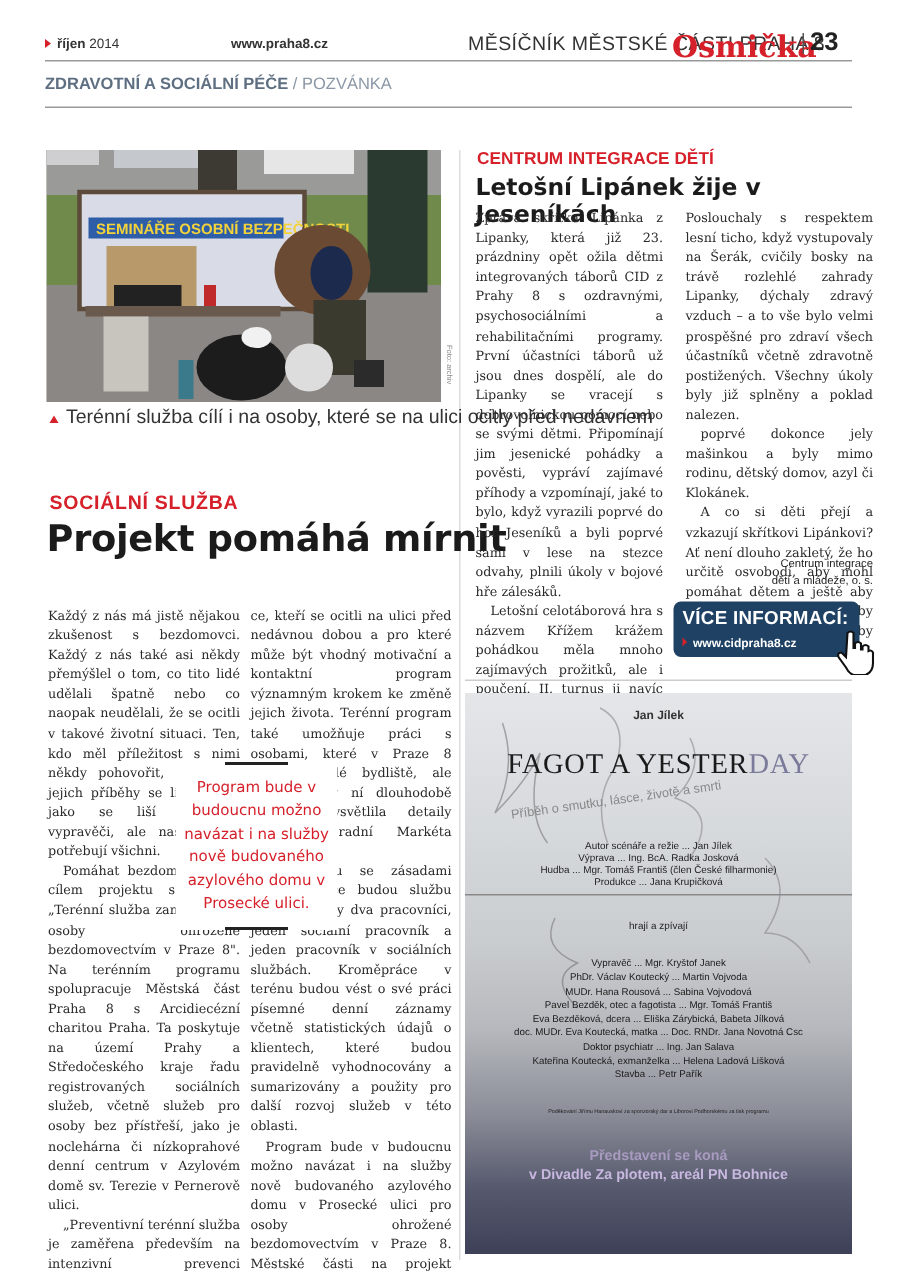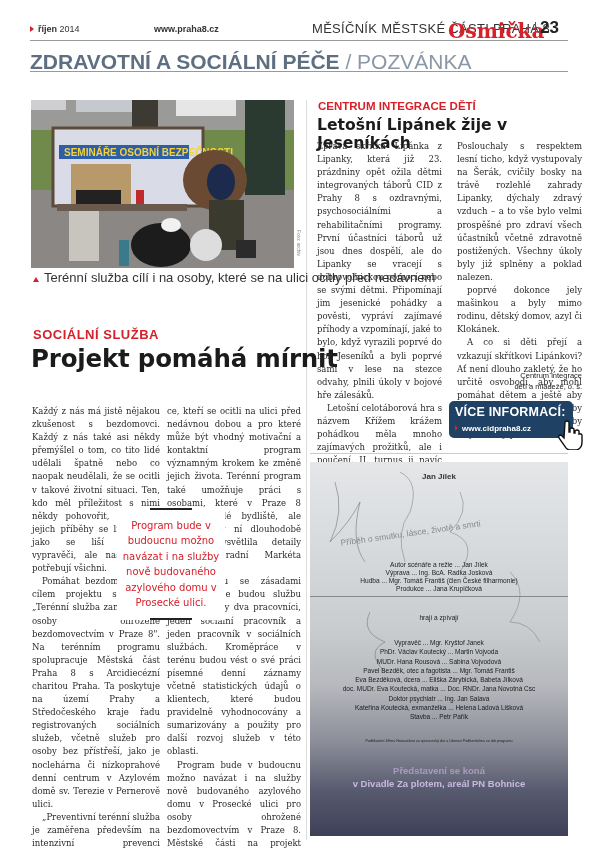--- a/index.html
+++ b/index.html
@@ -8,21 +8,21 @@
   .topbar{left:30px;top:21px;width:535px;height:18px;font-family:"Liberation Sans",sans-serif;}
   .topbar .date{left:0;top:3px;font-size:9px;color:#333;}
   .topbar .date b{font-weight:bold;}
   .topbar .arrow{display:inline-block;width:0;height:0;border-left:4px solid #d6202a;border-top:3px solid transparent;border-bottom:3px solid transparent;margin-right:4px;}
   .topbar .url{left:124px;top:3px;font-size:9px;font-weight:bold;color:#333;}
   .topbar .mag{left:282px;top:0px;font-size:13px;color:#333;letter-spacing:0.3px;}
   .topbar .brand{left:418px;top:-2px;font-size:20px;font-weight:bold;color:#d6202a;font-family:"DejaVu Serif",serif;}
   .topbar .sep{left:505px;top:1px;width:1px;height:14px;background:#555;}
   .topbar .page{left:510px;top:-3px;font-size:17px;font-weight:bold;color:#222;}
   .rule1{left:30px;top:40px;width:538px;height:1px;background:#999;}
-  .section{left:30px;top:50px;font-family:"Liberation Sans",sans-serif;font-size:21px;color:#5f6f82;}
+  .section{left:30px;top:50px;font-family:"Liberation Sans",sans-serif;font-size:11px;color:#5f6f82;}
   .section b{font-weight:bold;}
   .section span.sub{font-weight:normal;color:#8a97a6;}
   .rule2{left:30px;top:71px;width:538px;height:1px;background:#999;}
 
   .photo1{left:31px;top:100px;width:263px;height:168px;overflow:hidden;background:#8d8a82;}
   .credit{left:296px;top:230px;font-size:5px;color:#888;writing-mode:vertical-rl;font-family:"Liberation Sans",sans-serif;}
   .vline{left:306px;top:100px;width:1px;height:740px;background:#ddd;}
   .caption{left:33px;top:270px;font-family:"Liberation Sans",sans-serif;font-size:13px;color:#333;}
   .caption .tri{display:inline-block;width:0;height:0;border-bottom:5px solid #d6202a;border-left:3px solid transparent;border-right:3px solid transparent;margin-right:5px;}
   .kicker{left:33px;top:327px;font-family:"Liberation Sans",sans-serif;font-weight:bold;font-size:13px;color:#d6202a;letter-spacing:0.5px;}
@@ -162,20 +162,21 @@
 
 <div class="abs poster">
   <svg style="position:absolute;left:0;top:0;" width="258" height="374" viewBox="0 0 258 374">
     <path d="M25 20 q10 30 -5 60 q20 -20 30 -40 q-10 40 5 60" stroke="#777" stroke-width="1" fill="none" opacity="0.6"></path>
     <path d="M90 10 q20 10 10 40 q-15 20 -5 50" stroke="#777" stroke-width="1" fill="none" opacity="0.5"></path>
     <path d="M150 30 q10 20 -10 40 q30 10 10 40" stroke="#777" stroke-width="1" fill="none" opacity="0.5"></path>
     <path d="M200 110 q20 20 0 50 q20 0 30 20" stroke="#777" stroke-width="1" fill="none" opacity="0.5"></path>
     <path d="M60 150 q-10 20 15 30 q-20 10 0 30" stroke="#666" stroke-width="1" fill="none" opacity="0.5"></path>
   </svg>
   <div class="p-author">Jan Jílek</div>
+  <div class="p-title"><span style="color:#1a1a1a">FAGOT A YESTER</span><span>DAY</span></div>
   <div class="p-sub">Příběh o smutku, lásce, životě a smrti</div>
   <div class="p-credits">
     <div>Autor scénáře a režie ... Jan Jílek</div>
     <div>Výprava ... Ing. BcA. Radka Josková</div>
     <div>Hudba ... Mgr. Tomáš Františ (člen České filharmonie)</div>
     <div>Produkce ... Jana Krupičková</div>
   </div>
   <div class="p-hr"></div>
   <div class="p-play">hrají a zpívají</div>
   <div class="p-cast">

